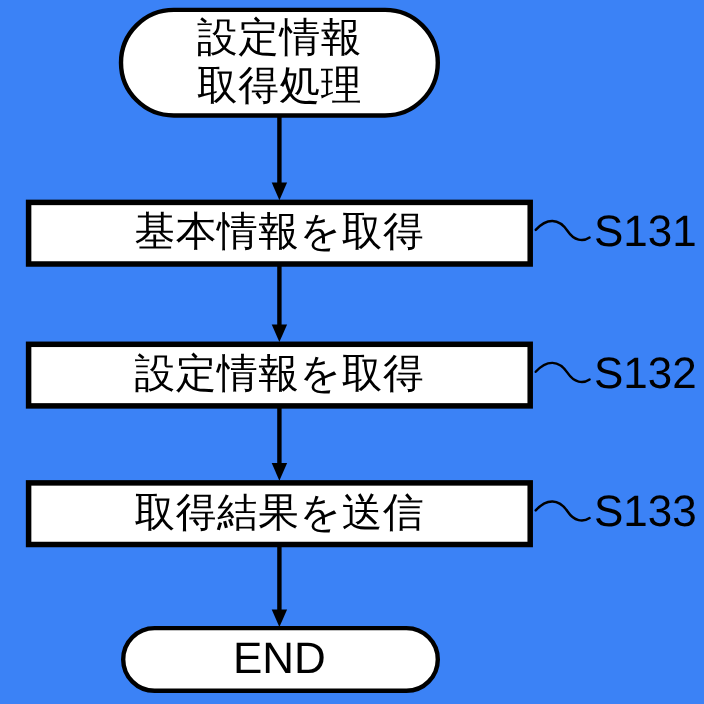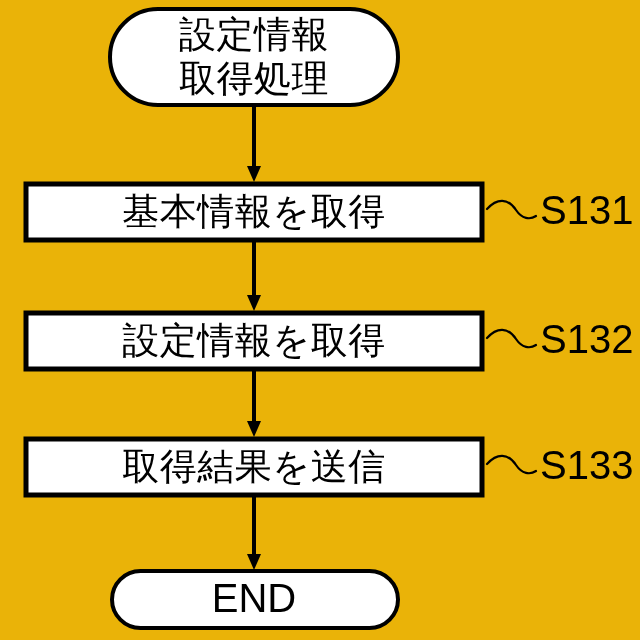--- a/index.html
+++ b/index.html
@@ -8,21 +8,21 @@
     padding: 0;
     background: #ffffff;
   }
   body {
     font-family: "Liberation Sans", "DejaVu Sans", sans-serif;
   }
   #canvas {
     position: relative;
     width: 640px;
     height: 640px;
-    background: #eab308;
+    background: #3b82f6;
     overflow: hidden;
   }
   #flow-svg {
     position: absolute;
     left: 0;
     top: 0;
     width: 640px;
     height: 640px;
   }
   .node-shape {

